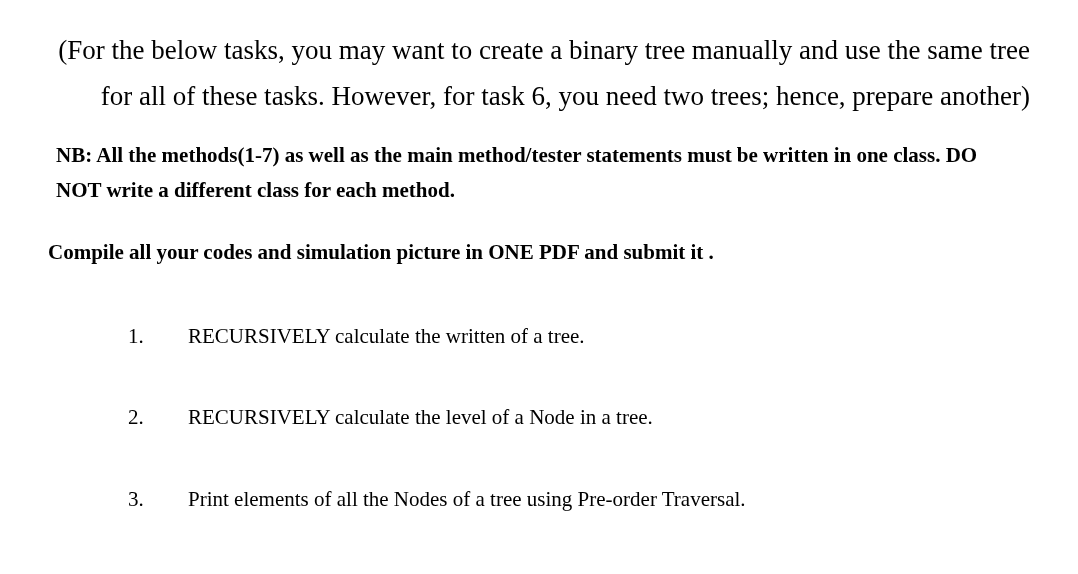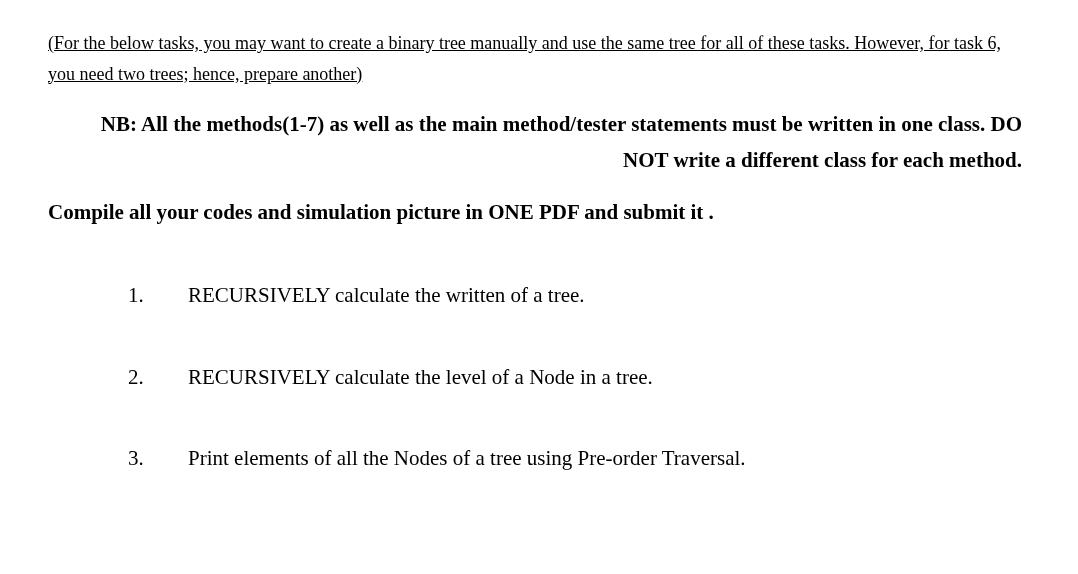--- a/index.html
+++ b/index.html
@@ -9,32 +9,31 @@
     }
     body {
       width: 1078px;
       height: 574px;
       background: #ffffff;
       font-family: Georgia, 'Times New Roman', serif;
       color: #000000;
       padding: 28px 48px 20px 48px;
     }
     .paragraph {
-      font-size: 18px;
+      font-size: 27px;
       line-height: 1.7;
-      text-align: left;
+      text-align: right;
       margin-bottom: 18px;
-      text-decoration: underline;
     }
     .nb-paragraph {
       font-size: 21px;
       line-height: 1.7;
-      text-align: right;
+      text-align: left;
       font-weight: bold;
-      margin-bottom: 16px;
+      margin-bottom: 26px;
       padding: 0 8px;
     }
     .compile-paragraph {
       font-size: 21px;
       line-height: 1.7;
       text-align: left;
       font-weight: bold;
       margin-bottom: 50px;
     }
     .list-container {

